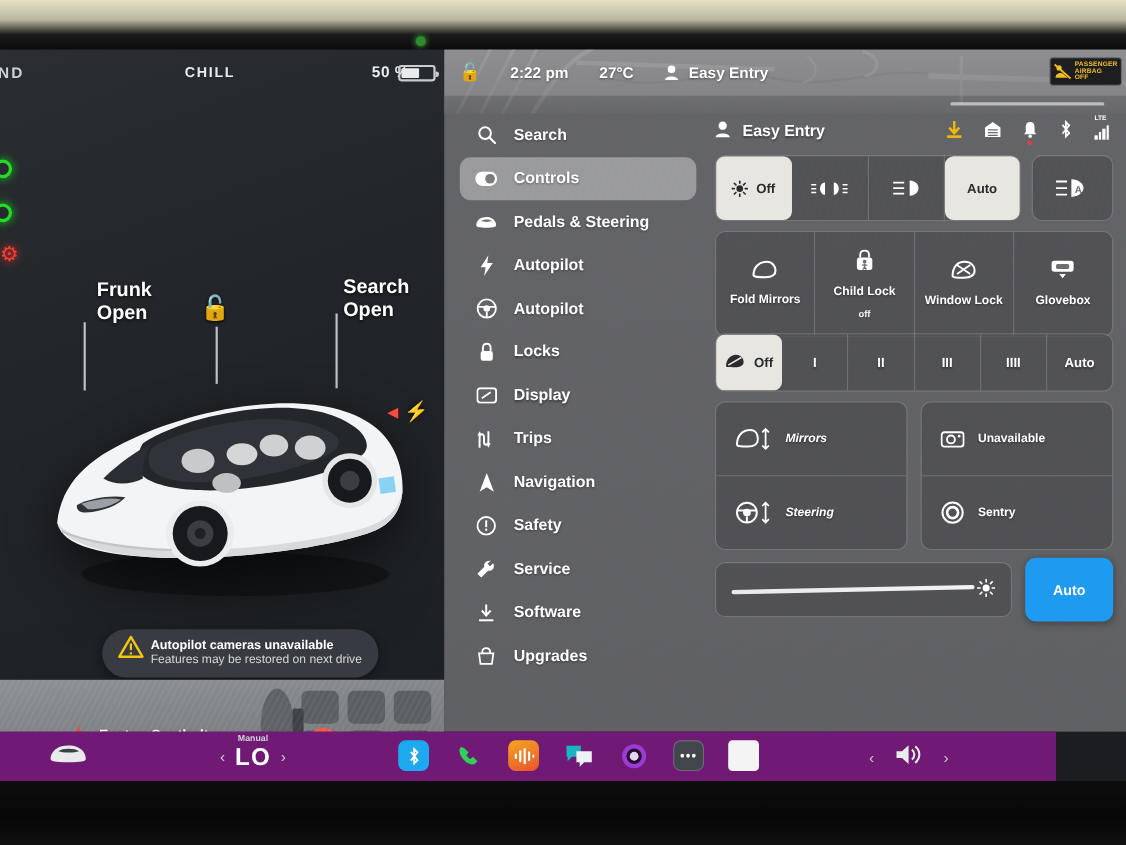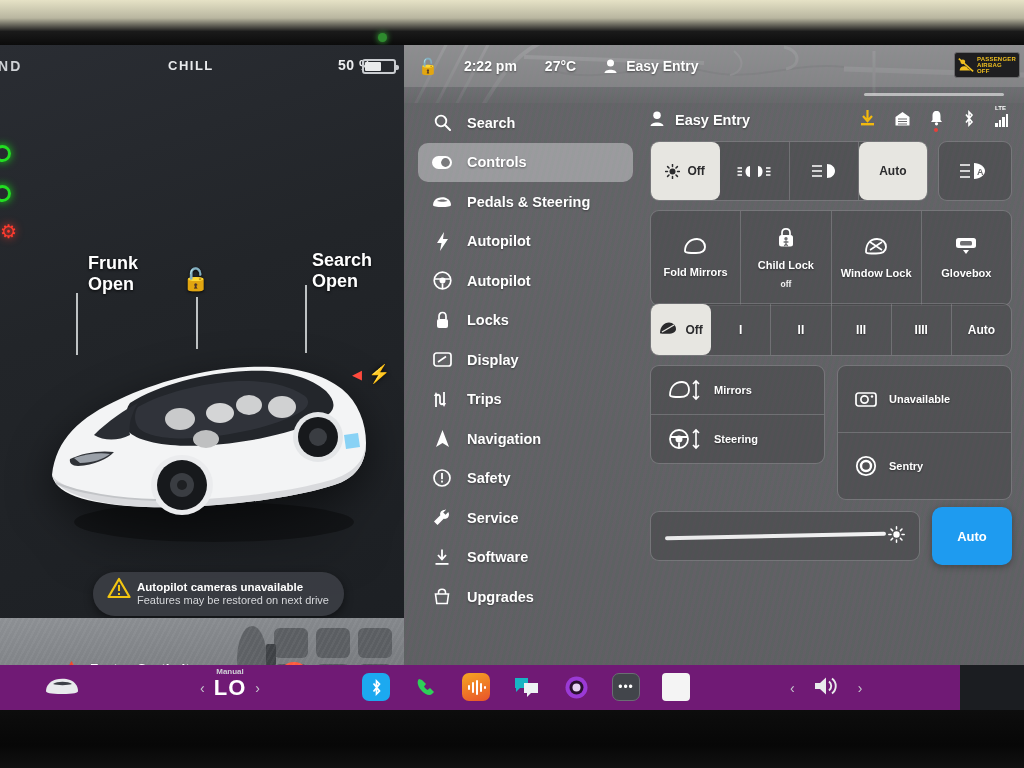--- a/index.html
+++ b/index.html
@@ -132,21 +132,21 @@
   .r1b { position:absolute; left:288px; top:38px; width:74px; height:60px;
          display:flex; align-items:center; justify-content:center; }
   .r2 { position:absolute; left:0; top:107px; width:362px; height:96px; }
   .tile { flex:1; display:flex; flex-direction:column; align-items:center; justify-content:center;
           gap:7px; color:#fff; border-right:1px solid rgba(225,225,228,.22); }
   .tile:last-child { border-right:none; }
   .tile-lb { font-size:11px; font-weight:bold; text-align:center; line-height:1.22;
              text-shadow:0 1px 2px rgba(0,0,0,.45); }
   .tile-sub { font-size:8.5px; font-weight:bold; opacity:.92; }
   .r3 { position:absolute; left:0; top:200px; width:362px; height:53px; }
-  .r4l { position:absolute; left:0; top:262px; width:175px; height:99px; }
+  .r4l { position:absolute; left:0; top:262px; width:175px; height:135px;font-style:italic; }
   .r4r { position:absolute; left:187px; top:262px; width:175px; height:135px; }
   .half { height:50%; display:flex; align-items:center; padding-left:17px; gap:12px; color:#fff;
           border-bottom:1px solid rgba(225,225,228,.22); }
   .half:last-child { border-bottom:none; }
   .half-lb { font-size:11px; font-weight:bold; text-shadow:0 1px 2px rgba(0,0,0,.45); }
   .r5 { position:absolute; left:0; top:408px; width:270px; height:50px;
         display:flex; align-items:center; padding:0 14px; }
   .slider { position:relative; flex:1; height:24px; display:flex; align-items:center; }
   .strack { position:absolute; left:0; right:30px; height:4px;
             background:linear-gradient(90deg,#e9e9ea 0%,#f2f2f3 99%,#f2f2f3 100%);

